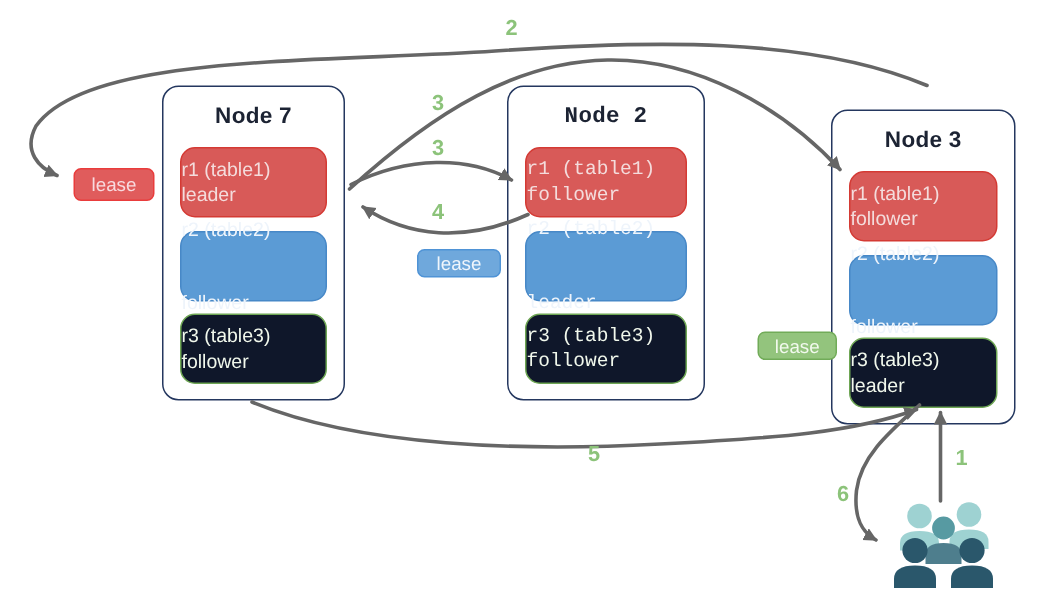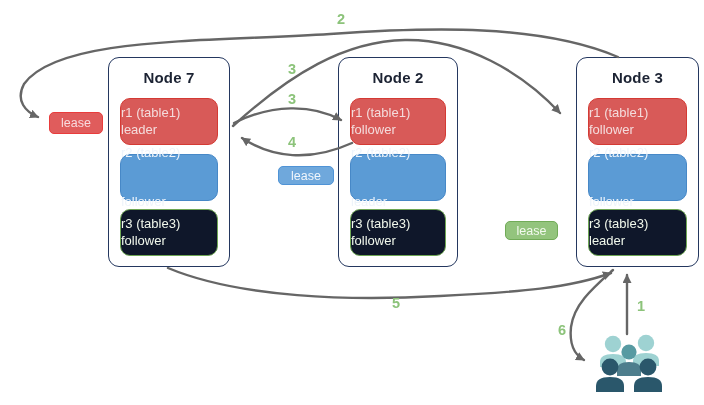--- a/index.html
+++ b/index.html
@@ -71,37 +71,37 @@
     <div class="range r2" data-color="blue">
       <span>r2 (table2)</span>
       <span>follower</span>
     </div>
     <div class="range r3" data-color="green">
       <span>r3 (table3)</span>
       <span>follower</span>
     </div>
   </div>
 
-  <div class="node" style="left:338px;width:120px;">
+  <div class="node" style="left:338px;width:132px;font-family:Liberation Mono, monospace;">
     <div class="node-title">Node 2</div>
     <div class="range r1" data-color="red">
       <span>r1 (table1)</span>
       <span>follower</span>
     </div>
     <div class="range r2" data-color="blue">
       <span>r2 (table2)</span>
       <span>leader</span>
     </div>
     <div class="range r3" data-color="green">
       <span>r3 (table3)</span>
       <span>follower</span>
     </div>
   </div>
 
-  <div class="node" style="left:576px;width:123px;">
+  <div class="node" style="left:554px;width:123px;margin-top:16px;">
     <div class="node-title">Node 3</div>
     <div class="range r1" data-color="red">
       <span>r1 (table1)</span>
       <span>follower</span>
     </div>
     <div class="range r2" data-color="blue">
       <span>r2 (table2)</span>
       <span>follower</span>
     </div>
     <div class="range r3" data-color="green">

